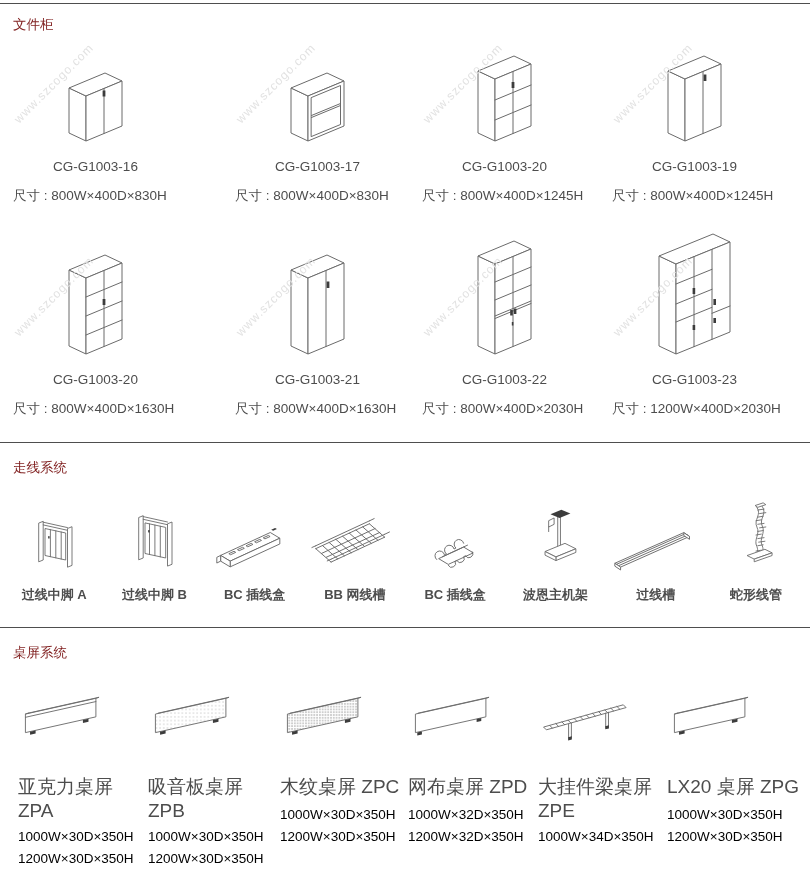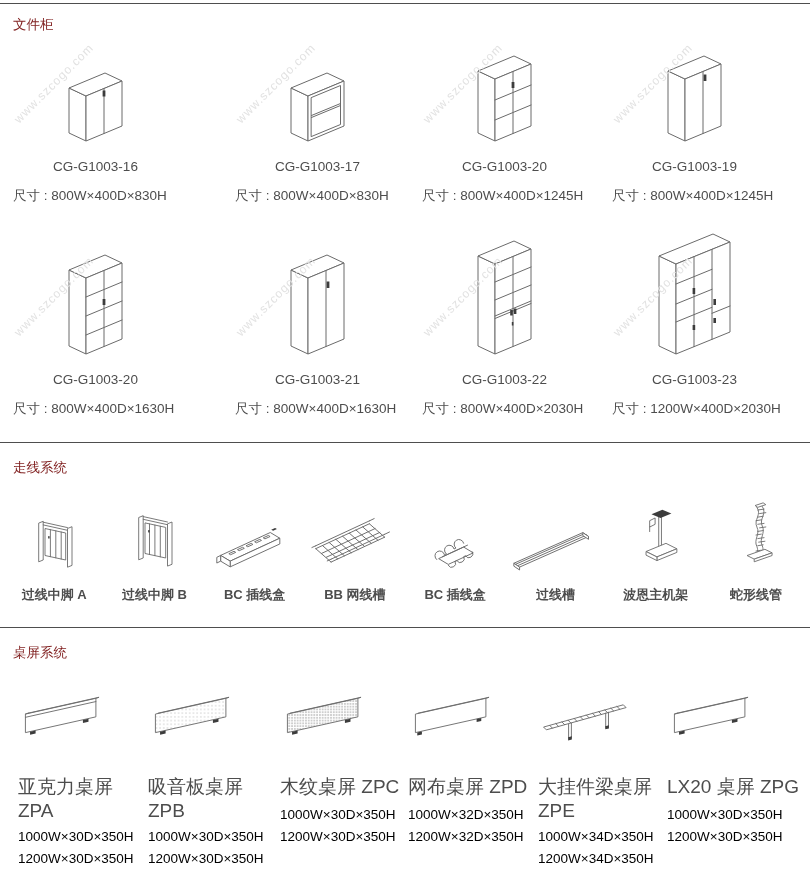--- a/index.html
+++ b/index.html
@@ -287,45 +287,45 @@
             <path class="lw" d="M8,33 a5,5 0 1 1 8,-5 l2,-1 a5,5 0 1 1 8,-5 l2,-1 a5,5 0 1 1 8,-5"></path>
             <path class="lw" d="M20,39 a4,4 0 1 0 7,-4 l2,-1 a4,4 0 1 0 7,-4 l2,-1 a4,4 0 1 0 7,-4"></path>
             <line class="lw" x1="14" y1="30" x2="40" y2="18"></line>
           </svg>
         </div>
         <div class="cable-label">BC 插线盒</div>
       </div>
 
       <div class="cable-card">
         <div class="icon-box">
-          <svg width="90" height="48" viewBox="0 0 94 50">
-            <polygon class="face" points="4,42 76,10 82,14 10,46"></polygon>
-            <line class="lw" x1="6" y1="43" x2="78" y2="11"></line>
-            <line class="lw" x1="8" y1="44.5" x2="80" y2="12.5"></line>
-            <polygon class="face" points="4,42 10,46 10,49 4,45"></polygon>
-            <polygon class="face" points="76,10 82,14 82,17 76,13"></polygon>
-          </svg>
-        </div>
-        <div class="cable-label">过线槽</div>
-      </div>
-
-      <div class="cable-card">
-        <div class="icon-box">
           <svg width="58" height="68" viewBox="0 0 64 70">
             <line class="lw" x1="35" y1="12" x2="35" y2="50"></line>
             <line class="lw" x1="38" y1="11" x2="38" y2="49"></line>
             <polygon class="dark" points="27,10 39,5 49,9 37,14"></polygon>
             <polygon class="face" points="25,17 31,14 31,21 25,24"></polygon>
             <line class="lw" x1="25" y1="24" x2="25" y2="29"></line>
             <polygon class="face" points="21,51 43,42 55,48 33,57"></polygon>
             <polygon class="face" points="33,57 55,48 55,52 33,61"></polygon>
             <polygon class="face" points="21,51 33,57 33,61 21,55"></polygon>
           </svg>
         </div>
         <div class="cable-label">波恩主机架</div>
+      </div>
+
+      <div class="cable-card">
+        <div class="icon-box">
+          <svg width="90" height="48" viewBox="0 0 94 50">
+            <polygon class="face" points="4,42 76,10 82,14 10,46"></polygon>
+            <line class="lw" x1="6" y1="43" x2="78" y2="11"></line>
+            <line class="lw" x1="8" y1="44.5" x2="80" y2="12.5"></line>
+            <polygon class="face" points="4,42 10,46 10,49 4,45"></polygon>
+            <polygon class="face" points="76,10 82,14 82,17 76,13"></polygon>
+          </svg>
+        </div>
+        <div class="cable-label">过线槽</div>
       </div>
 
       <div class="cable-card">
         <div class="icon-box">
           <svg width="50" height="72" viewBox="0 0 56 74">
             <polygon class="face" points="27,4 36,1 39,3 30,6"></polygon>
             <path class="lw" d="M29,6 C35,14 25,20 29,28 C33,36 25,42 29,50 C31,55 29,58 27,60"></path>
             <path class="lw" d="M35,5 C41,13 31,19 35,27 C39,35 31,41 35,49 C37,54 35,57 33,59"></path>
             <line class="lw" x1="30" y1="9" x2="37" y2="8"></line>
             <line class="lw" x1="32" y1="13" x2="39" y2="12"></line>
@@ -446,21 +446,20 @@
             <line class="lw" x1="33" y1="41" x2="33" y2="56"></line>
             <line class="lw" x1="36" y1="40" x2="36" y2="55"></line>
             <polygon class="dark" points="32.5,55 36.5,54 36.5,57.5 32.5,58.5"></polygon>
             <line class="lw" x1="73" y1="29" x2="73" y2="44"></line>
             <line class="lw" x1="76" y1="28" x2="76" y2="43"></line>
             <polygon class="dark" points="72.5,43 76.5,42 76.5,45.5 72.5,46.5"></polygon>
           </svg>
         </div>
         <div class="scr-name">大挂件梁桌屏 ZPE</div>
         <div class="scr-dim first">1000W×34D×350H</div>
-        <div class="scr-dim">1200W×34D×350H</div>
       </div>
 
       <div>
         <div class="scr-box">
           <svg width="102" height="58" viewBox="0 0 110 62">
             <polygon class="face" points="8,50 84,33 84,13 8,30"></polygon>
             <line class="lw" x1="8" y1="30" x2="11" y2="29"></line>
             <line class="lw" x1="11" y1="29" x2="87" y2="12"></line>
             <line class="lw" x1="87" y1="12" x2="84" y2="13"></line>
             <polygon class="dark" points="13,49 19,47.6 19,51 13,52.4"></polygon>

